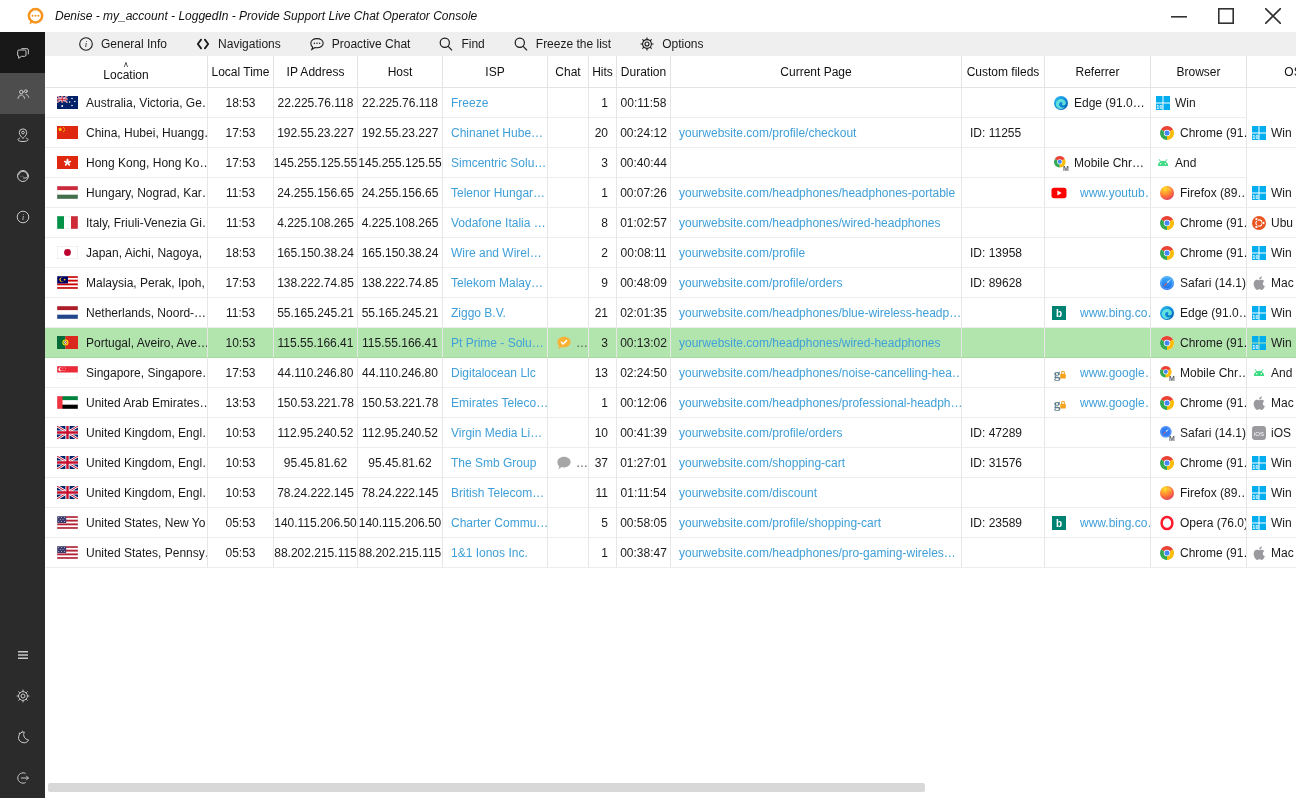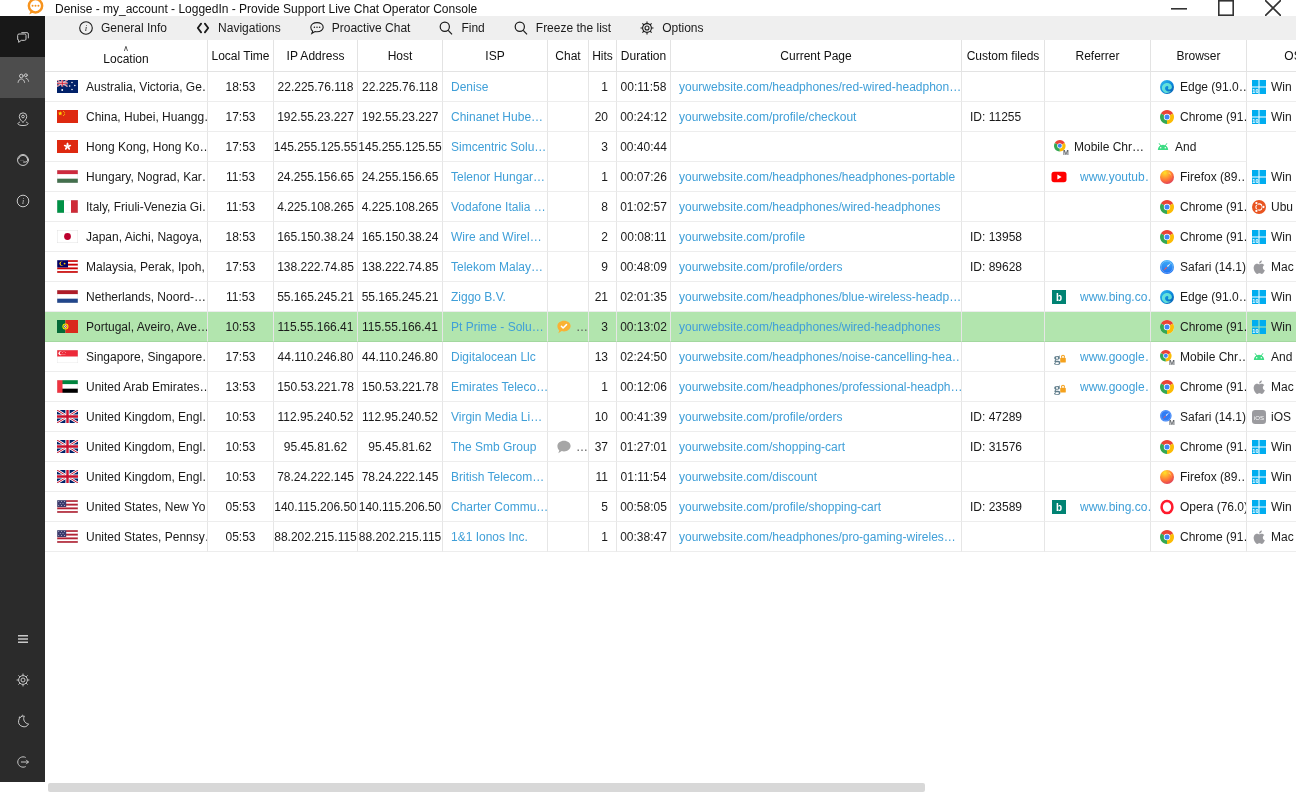--- a/index.html
+++ b/index.html
@@ -1,20 +1,20 @@
 <!DOCTYPE html>
 <html><head>
 <meta charset="utf-8">
 <style>
   * { margin:0; padding:0; box-sizing:border-box; }
   html,body { width:1296px; height:798px; overflow:hidden; }
   body { font-family:"Liberation Sans",sans-serif; background:#fff; position:relative; }
 
   
-  .titlebar { height:16px; display:flex; align-items:flex-end; background:#fff; }
+  .titlebar { height:32px; display:flex; align-items:center; background:#fff;font-style:italic; }
   .logo { width:19px; height:19px; margin-left:26px; flex:0 0 auto; }
   .title-text { margin-left:10px; font-size:12px; color:#111; }
   .win-controls { margin-left:auto; display:flex; height:100%; }
   .win-btn { width:47px; height:100%; display:flex; align-items:center; justify-content:center; }
   .win-btn svg { width:10px; height:10px; }
 
   
   .app-body { display:flex; height:766px; }
 
   .sidebar { width:45px; background:#2b2b2b; display:flex; flex-direction:column; flex:0 0 auto; }
@@ -307,28 +307,25 @@
                   <circle cx="15" cy="9.6" r="0.75" fill="#fff"></circle>
                   <circle cx="12.6" cy="5.9" r="0.75" fill="#fff"></circle>
                 </svg>
               </span>
               <span>Australia, Victoria, Ge…</span>
             </div>
             <div class="td c-time">18:53</div>
             <div class="td c-ip">22.225.76.118</div>
             <div class="td c-host">22.225.76.118</div>
             <div class="td c-isp">
-              <span class="link">Denise</span>
+              <span class="link">Freeze</span>
             </div>
             <div class="td c-chat"></div>
             <div class="td c-hits">1</div>
             <div class="td c-duration">00:11:58</div>
-            <div class="td c-page">
-              <span class="link">yourwebsite.com/headphones/red-wired-headphon…</span>
-            </div>
             <div class="td c-custom"></div>
             <div class="td c-referrer"></div>
             <div class="td c-browser">
               <span class="cell-ic">
                 <svg viewBox="0 0 16 16">
                   <defs>
                     <linearGradient id="eg" x1="0" y1="0" x2="1" y2="1">
                       <stop offset="0" stop-color="#35c1f1"></stop>
                       <stop offset="0.6" stop-color="#0883d9"></stop>
                       <stop offset="1" stop-color="#0c59a4"></stop>

